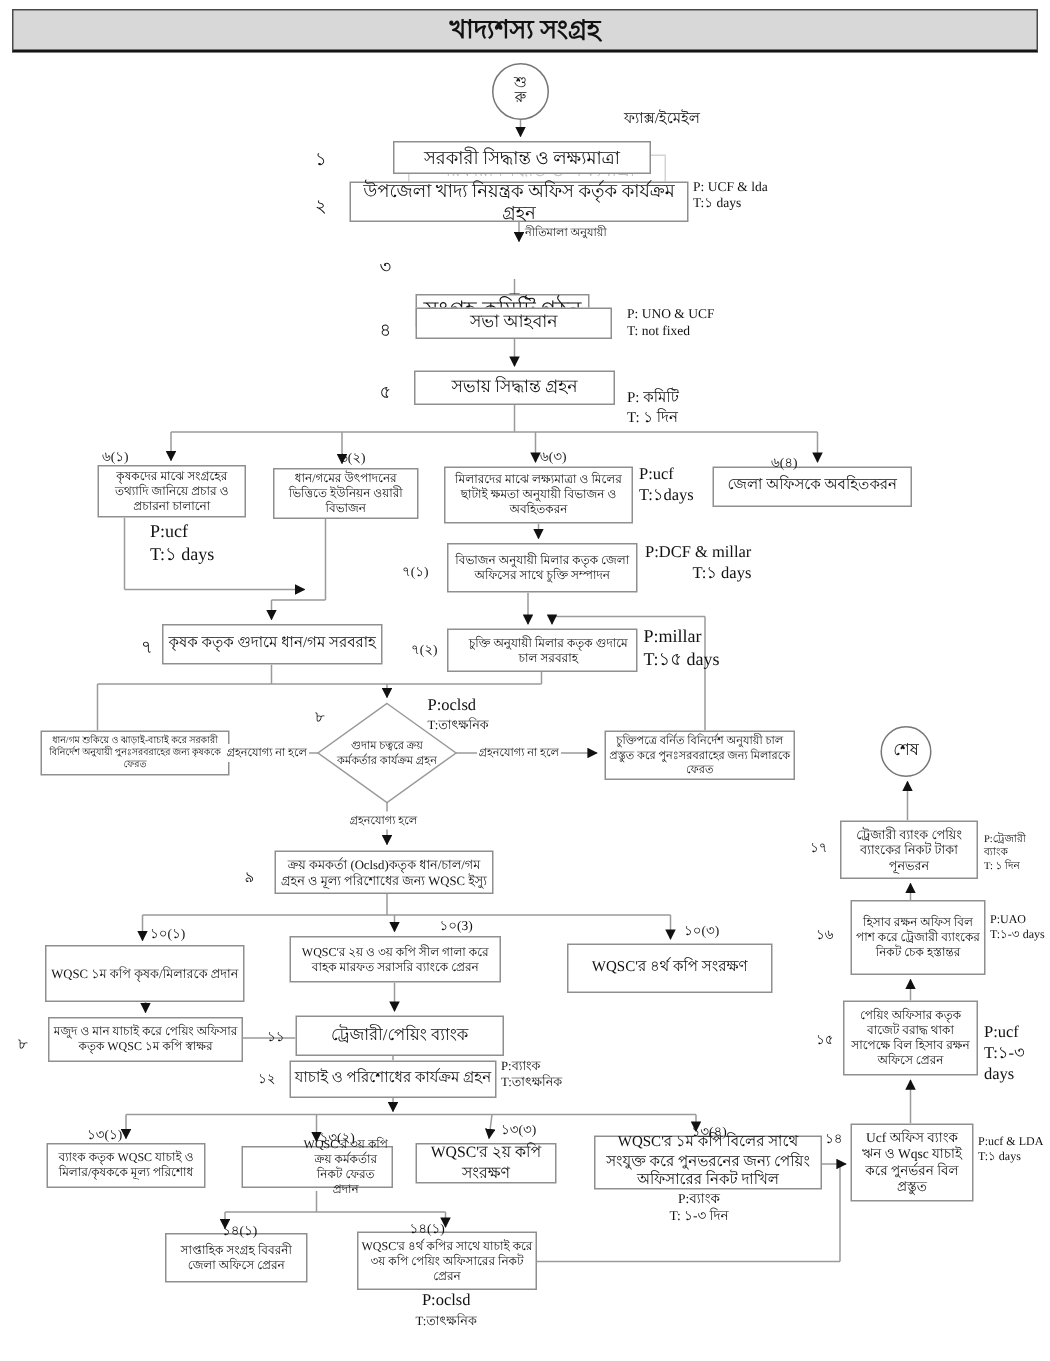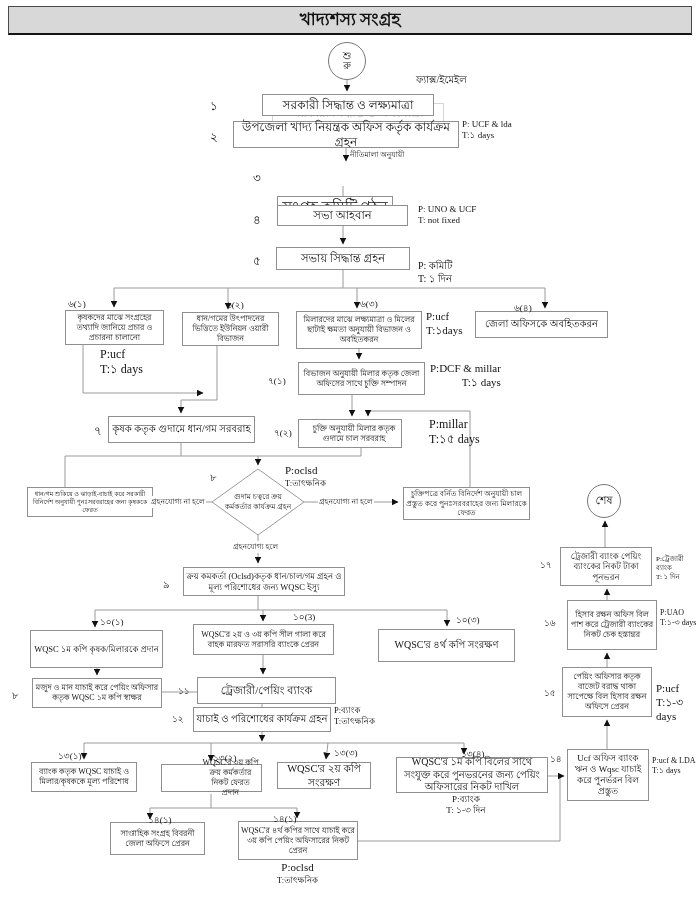--- a/index.html
+++ b/index.html
@@ -134,33 +134,33 @@
     </div>
   <div class="box" style="left:475px;top:311px;width:133px;height:27px;font-size:10px;">
       <span>জেলা অফিসকে অবহিতকরন</span>
     </div>
   <div class="box" style="left:298px;top:362px;width:127px;height:33px;font-size:8px;">
       <span>বিভাজন অনুযায়ী মিলার কতৃক জেলা অফিসের সাথে চুক্তি সম্পাদন</span>
     </div>
   <div class="box" style="left:108px;top:416px;width:147px;height:27px;font-size:10px;">
       <span>কৃষক কতৃক গুদামে ধান/গম সরবরাহ</span>
     </div>
-  <div class="box" style="left:298px;top:419px;width:104px;height:29px;font-size:8px;padding-left:10px;">
+  <div class="box" style="left:298px;top:419px;width:127px;height:29px;font-size:8px;padding-left:10px;">
       <span>চুক্তি অনুযায়ী মিলার কতৃক গুদামে চাল সরবরাহ</span>
     </div>
   <div class="dtext" style="left:220px;top:482px;width:76px;height:40px;font-size:7.5px;">
       <span>গুদাম চত্বরে ক্রয় কর্মকর্তার কার্যক্রম গ্রহন</span>
     </div>
   <div class="box" style="left:27px;top:487px;width:126px;height:30px;font-size:6.3px;">
       <span>ধান/গম শুকিয়ে ও ঝাড়াই-বাচাই করে সরকারী বিনির্দেশ অনুযায়ী পুনঃসরবরাহের জন্য কৃষককে ফেরত</span>
     </div>
   <div class="box" style="left:403px;top:487px;width:127px;height:33px;font-size:7.5px;">
       <span>চুক্তিপত্রে বর্নিত বিনির্দেশ অনুযায়ী চাল প্রস্তুত করে পুনঃসরবরাহের জন্য মিলারকে ফেরত</span>
     </div>
-  <div class="box" style="left:183px;top:567px;width:162px;height:29px;font-size:8.5px;">
+  <div class="box" style="left:183px;top:567px;width:146px;height:29px;font-size:8.5px;">
       <span>ক্রয় কমকর্তা (Oclsd)কতৃক ধান/চাল/গম গ্রহন ও মূল্য পরিশোধের জন্য WQSC ইস্যু</span>
     </div>
   <div class="box" style="left:30px;top:630px;width:133px;height:38px;font-size:8.5px;">
       <span>WQSC ১ম কপি কৃষক/মিলারকে প্রদান</span>
     </div>
   <div class="box" style="left:193px;top:624px;width:141px;height:31px;font-size:8px;">
       <span>WQSC'র ২য় ও ৩য় কপি সীল গালা করে বাহক মারফত সরাসরি ব্যাংকে প্রেরন</span>
     </div>
   <div class="box" style="left:378px;top:629px;width:137px;height:33px;font-size:10px;">
       <span>WQSC'র ৪র্থ কপি সংরক্ষণ</span>

